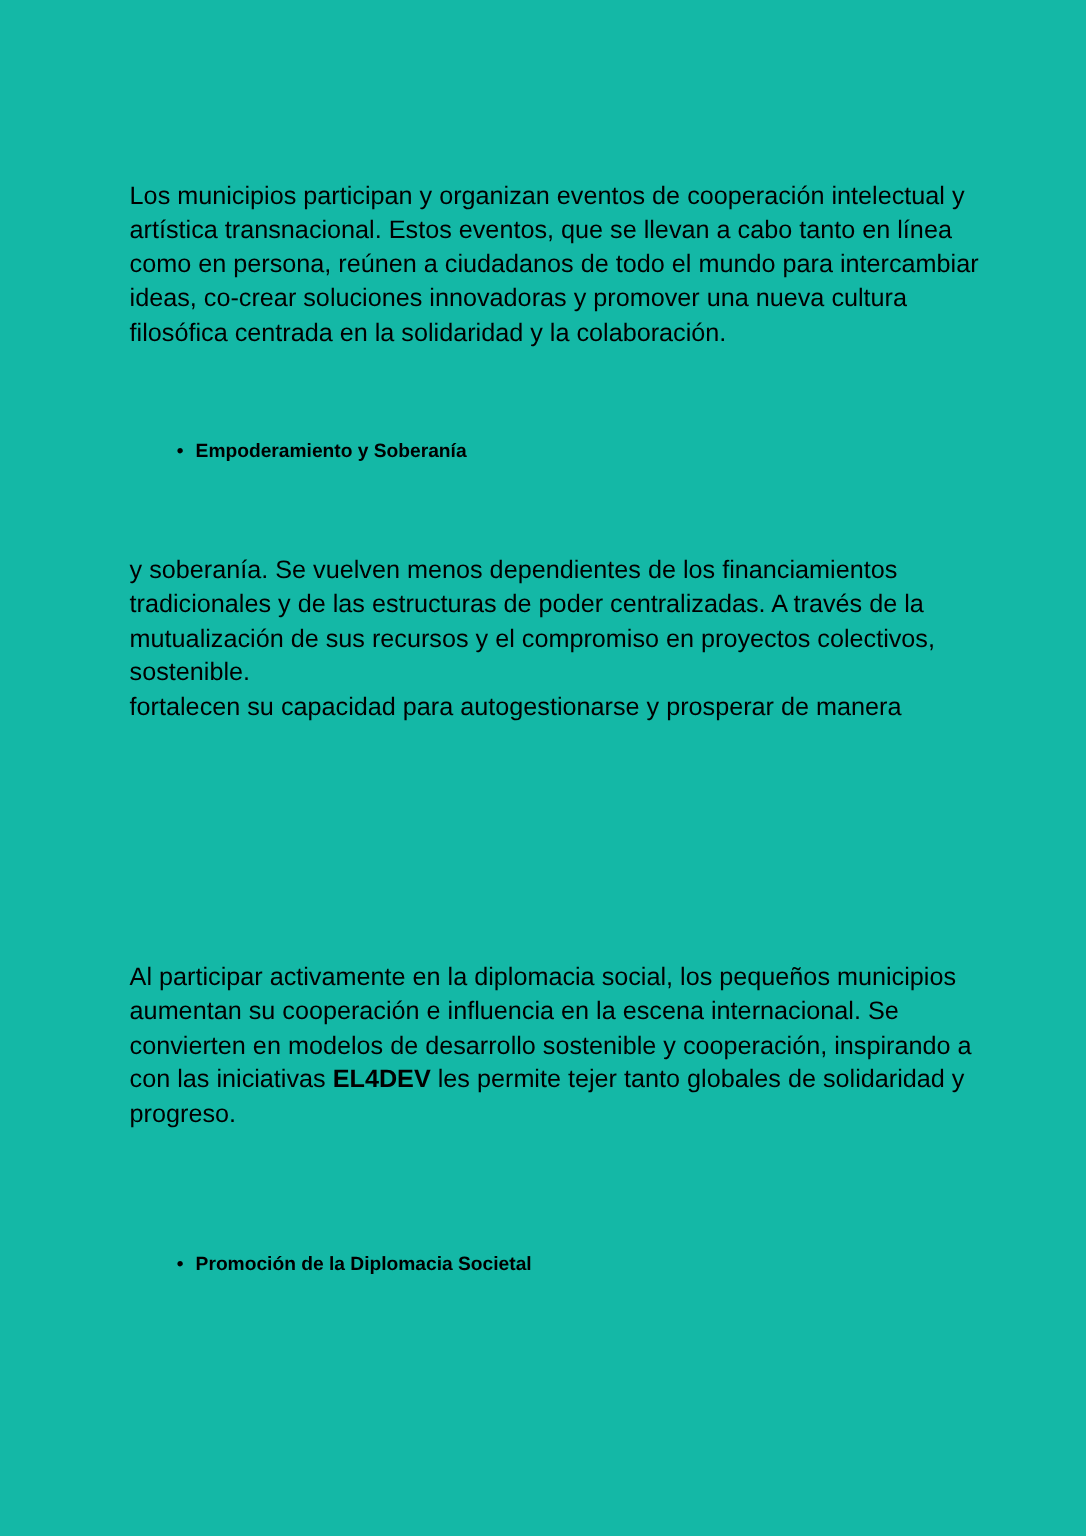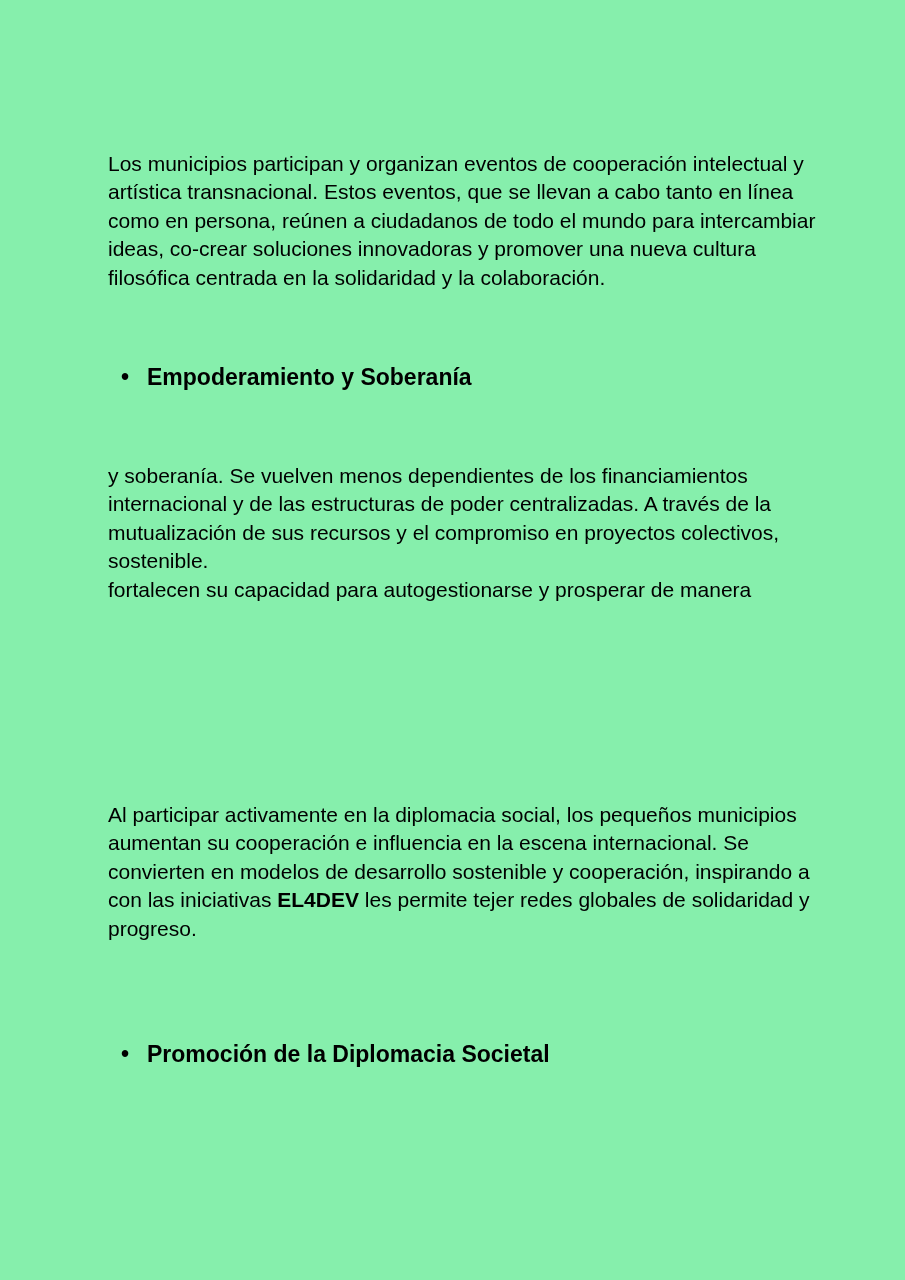--- a/index.html
+++ b/index.html
@@ -8,47 +8,48 @@
   }
   body {
     width: 905px;
     height: 1280px;
     background: #ffffff;
   }
   .page {
     position: relative;
     width: 905px;
     height: 1280px;
-    background: #86efac;
+    background: #14b8a6;
     overflow: hidden;
     font-family: "Liberation Sans", "DejaVu Sans", sans-serif;
     color: #000000;
   }
   .para {
     position: absolute;
     left: 108px;
     width: 760px;
   }
   .line {
     font-size: 21px;
     line-height: 28.4px;
     white-space: nowrap;
     color: #000000;
   }
   .line b {
     font-weight: 700;
   }
   .bullet-item {
     position: absolute;
-    left: 121px;
-    font-size: 23px;
+    left: 137px;
+    font-size: 16px;
     line-height: 28.4px;
     font-weight: 700;
     white-space: nowrap;
     color: #000000;
+    text-align: center;
   }
   .bullet-dot {
     display: inline-block;
     width: 26px;
     font-weight: 700;
   }
   .bullet-label {
     font-weight: 700;
   }
 </style>
@@ -64,32 +65,32 @@
     <div class="line">ideas, co-crear soluciones innovadoras y promover una nueva cultura</div>
     <div class="line">filosófica centrada en la solidaridad y la colaboración.</div>
   </div>
 
   <div class="bullet-item" style="top:363px">
     <span class="bullet-dot">•</span><span class="bullet-label">Empoderamiento y Soberanía</span>
   </div>
 
   <div class="para" style="top:462px">
     <div class="line">y soberanía. Se vuelven menos dependientes de los financiamientos</div>
-    <div class="line">internacional y de las estructuras de poder centralizadas. A través de la</div>
+    <div class="line">tradicionales y de las estructuras de poder centralizadas. A través de la</div>
     <div class="line">mutualización de sus recursos y el compromiso en proyectos colectivos,</div>
     <div class="line">sostenible.</div>
     <div class="line">fortalecen su capacidad para autogestionarse y prosperar de manera</div>
   </div>
 
 
   <div class="para" style="top:801px">
     <div class="line">Al participar activamente en la diplomacia social, los pequeños municipios</div>
     <div class="line">aumentan su cooperación e influencia en la escena internacional. Se</div>
     <div class="line">convierten en modelos de desarrollo sostenible y cooperación, inspirando a</div>
-    <div class="line"><span>con las iniciativas </span><b>EL4DEV</b><span> les permite tejer redes globales de solidaridad y</span></div>
+    <div class="line"><span>con las iniciativas </span><b>EL4DEV</b><span> les permite tejer tanto globales de solidaridad y</span></div>
     <div class="line">progreso.</div>
   </div>
 
   <div class="bullet-item" style="top:1040px">
     <span class="bullet-dot">•</span><span class="bullet-label">Promoción de la Diplomacia Societal</span>
   </div>
 
 </div>
 
 </body></html>

